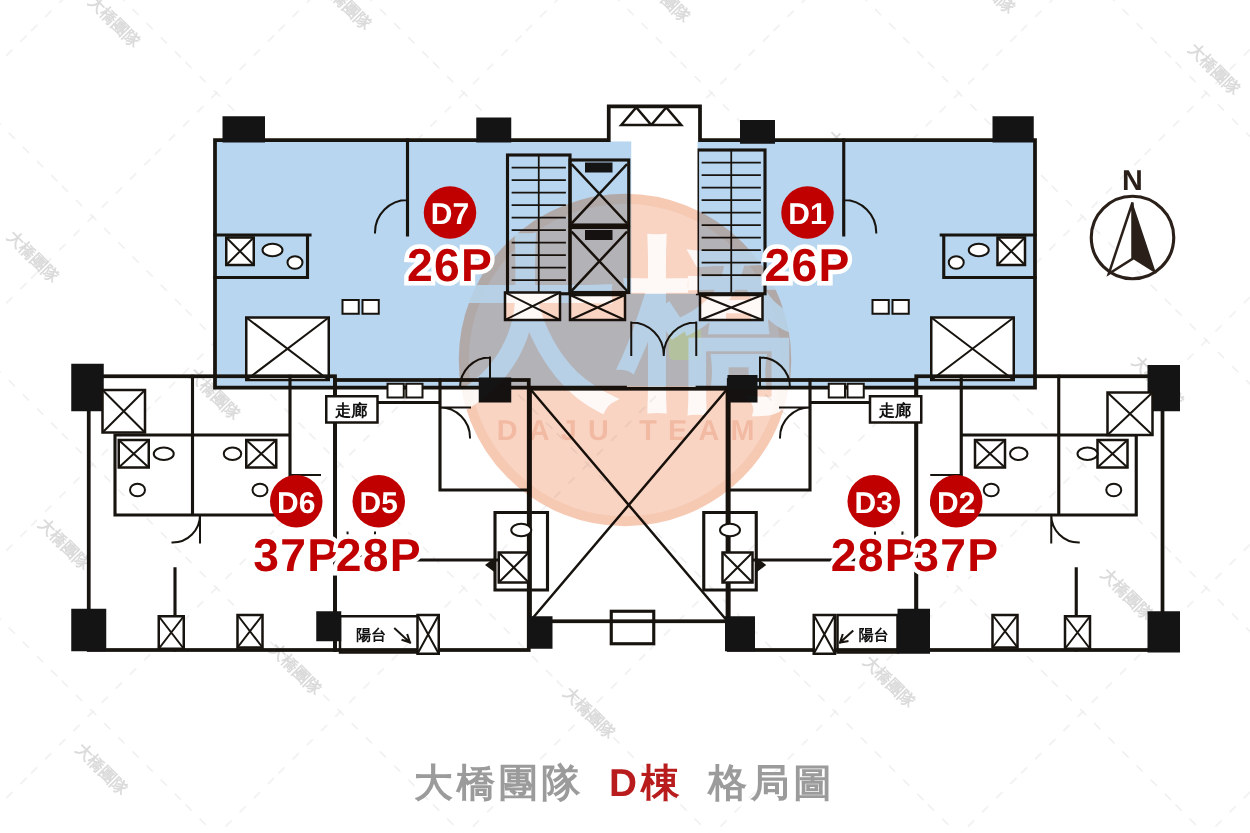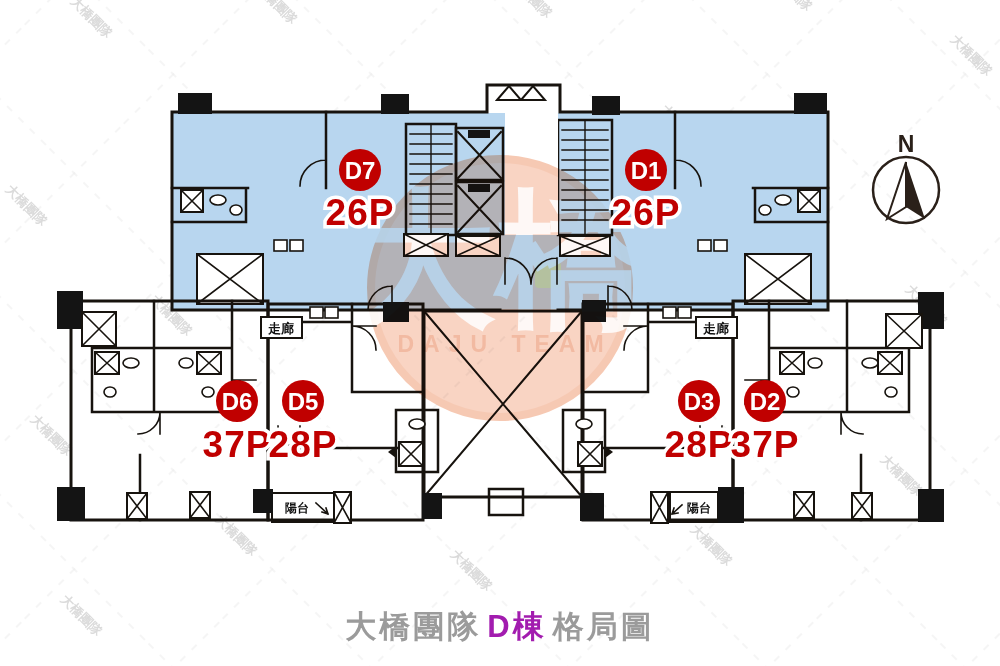--- a/index.html
+++ b/index.html
@@ -18,21 +18,21 @@
   .cjk{font-weight:bold;fill:#111;}
   .badge-txt{font-weight:bold;fill:#ffffff;font-size:24px;text-anchor:middle;}
   .ptext{font-weight:bold;font-size:37px;text-anchor:middle;paint-order:stroke;
          stroke:#ffffff;stroke-width:7px;letter-spacing:1px;}
   .wm{font-size:13px;font-weight:bold;fill:#cfcfcf;opacity:.75;}
   .logo-main{font-size:150px;font-weight:bold;fill:#ffffff;opacity:.85;text-anchor:middle;}
   .logo-sub{font-size:23px;font-weight:bold;fill:#e4703e;letter-spacing:9px;
             text-anchor:middle;opacity:.9;}
   #title{position:absolute;left:0;right:0;top:606px;text-align:center;
          font-size:31px;font-weight:bold;color:#9b9b9b;letter-spacing:3px;}
-  #title .bld{color:#a21caf;margin:0 6px;}
+  #title .bld{color:#b91c1c;margin:0 20px;}
   .compass-n{font-size:23px;font-weight:bold;fill:#2a2019;text-anchor:middle;}
 </style>
 </head>
 <body>
 
 <div id="stage">
 <svg width="1000" height="666" viewBox="0 0 1000 666">
 
   <defs>
     <pattern id="diagA" width="140" height="140" patternUnits="userSpaceOnUse" patternTransform="rotate(45)">

